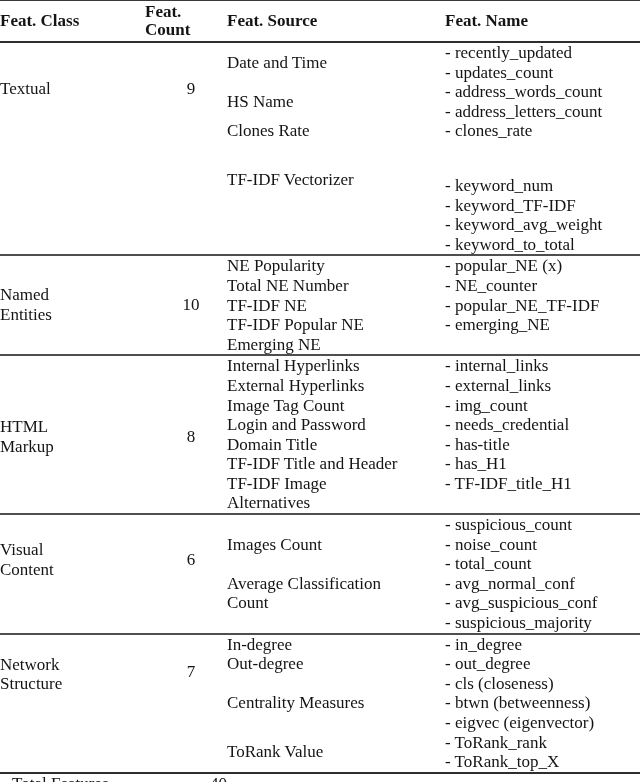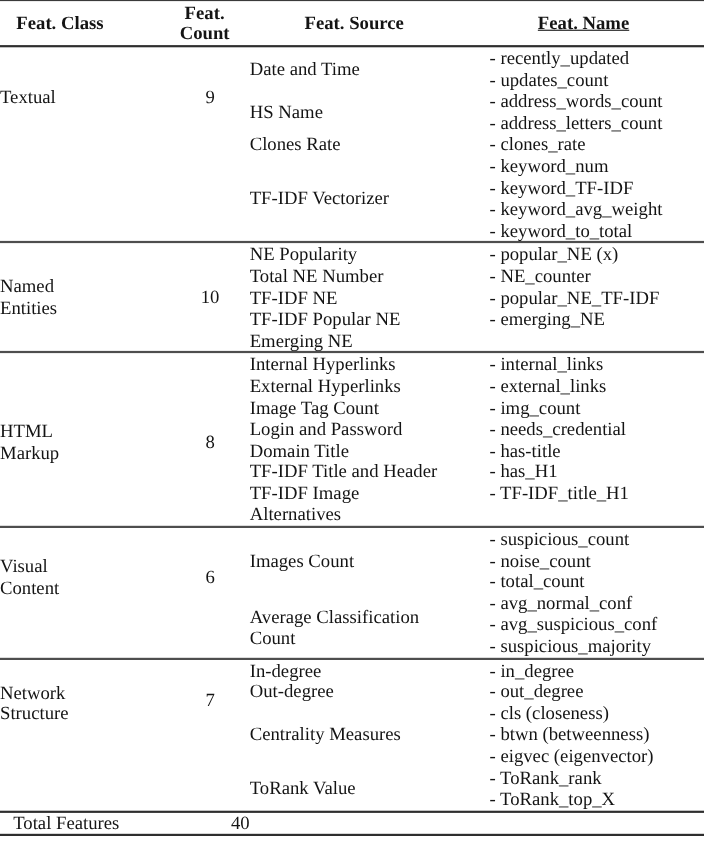--- a/index.html
+++ b/index.html
@@ -30,26 +30,25 @@
   .header {
     display: grid;
     grid-template-columns: 145px 82px 218px 1fr;
     height: 40px;
     align-items: center;
   }
   .hcell {
     font-weight: bold;
     font-size: 17px;
     line-height: 18px;
-    text-align: center;
     white-space: pre-line;
   }
   .hcell.h1 { padding-right: 36px; }
   .hcell.h3 { padding-right: 28px; }
-  .hcell.h4 { padding-right: 24px; text-decoration: underline; }
+  .hcell.h4 { padding-right: 24px; }
 
   
   .sec {
     display: grid;
     grid-template-columns: 145px 82px 218px 1fr;
     font-size: 17px;
     line-height: 19.6px;
   }
   .cell-class {
     white-space: pre-line;
@@ -107,21 +106,21 @@
           <div class="src-item" style="height: 39.2px;">HS Name</div>
           <div class="src-item" style="height: 19.6px;">Clones Rate</div>
           <div class="src-item" style="height: 78.4px;">TF-IDF Vectorizer</div>
         </div>
         <div class="cell-names">
           <div class="name-item" style="height: 19.6px;">- recently_updated</div>
           <div class="name-item" style="height: 19.6px;">- updates_count</div>
           <div class="name-item" style="height: 19.6px;">- address_words_count</div>
           <div class="name-item" style="height: 19.6px;">- address_letters_count</div>
           <div class="name-item" style="height: 19.6px;">- clones_rate</div>
-          <div class="name-item" style="height: 19.6px;">- keyword_num</div>
+          <div class="name-item" style="height: 19.6px; margin-top: 35px;">- keyword_num</div>
           <div class="name-item" style="height: 19.6px;">- keyword_TF-IDF</div>
           <div class="name-item" style="height: 19.6px;">- keyword_avg_weight</div>
           <div class="name-item" style="height: 19.6px;">- keyword_to_total</div>
         </div>
       </div>
       <div class="rule rule-sec"></div>
       <div class="sec s1">
         <div class="cell-class">Named
 Entities</div>
         <div class="cell-count">10</div>
@@ -164,21 +163,21 @@
           <div class="name-item" style="height: 19.6px;">- TF-IDF_title_H1</div>
         </div>
       </div>
       <div class="rule rule-sec"></div>
       <div class="sec s3">
         <div class="cell-class">Visual
 Content</div>
         <div class="cell-count">6</div>
         <div class="cell-sources">
           <div class="src-item" style="height: 58.8px;">Images Count</div>
-          <div class="src-item" style="height: 39.2px; margin-top: 12px;">Average Classification
+          <div class="src-item" style="height: 39.2px;">Average Classification
 Count</div>
         </div>
         <div class="cell-names">
           <div class="name-item" style="height: 19.6px;">- suspicious_count</div>
           <div class="name-item" style="height: 19.6px;">- noise_count</div>
           <div class="name-item" style="height: 19.6px;">- total_count</div>
           <div class="name-item" style="height: 19.6px;">- avg_normal_conf</div>
           <div class="name-item" style="height: 19.6px;">- avg_suspicious_conf</div>
           <div class="name-item" style="height: 19.6px;">- suspicious_majority</div>
         </div>

